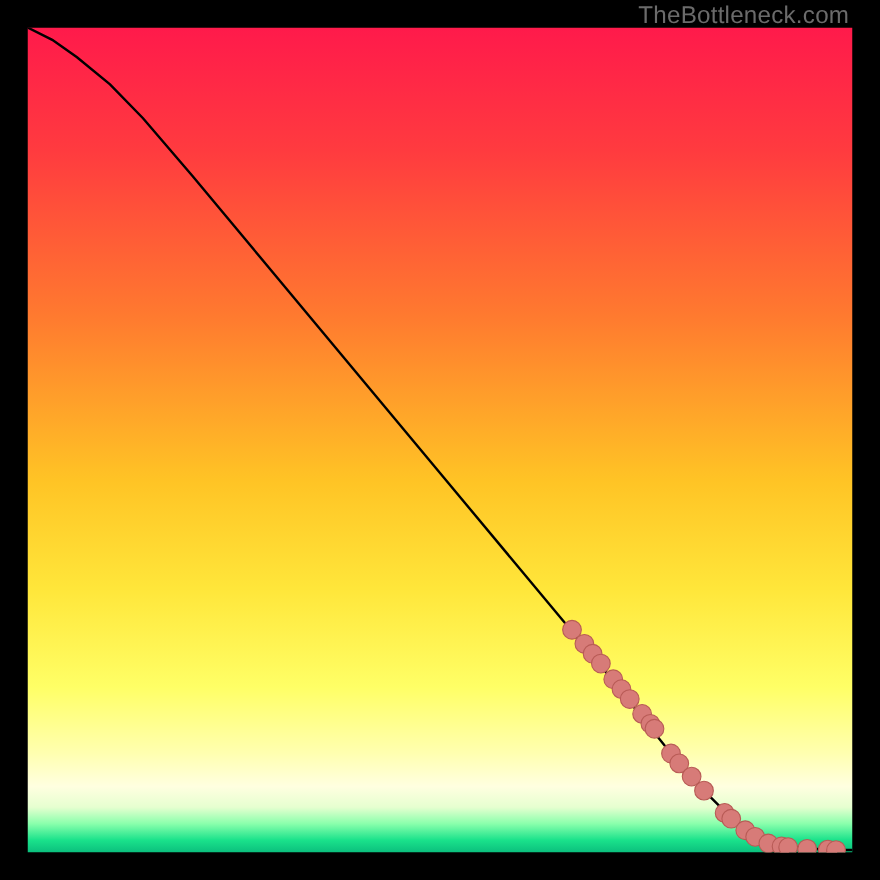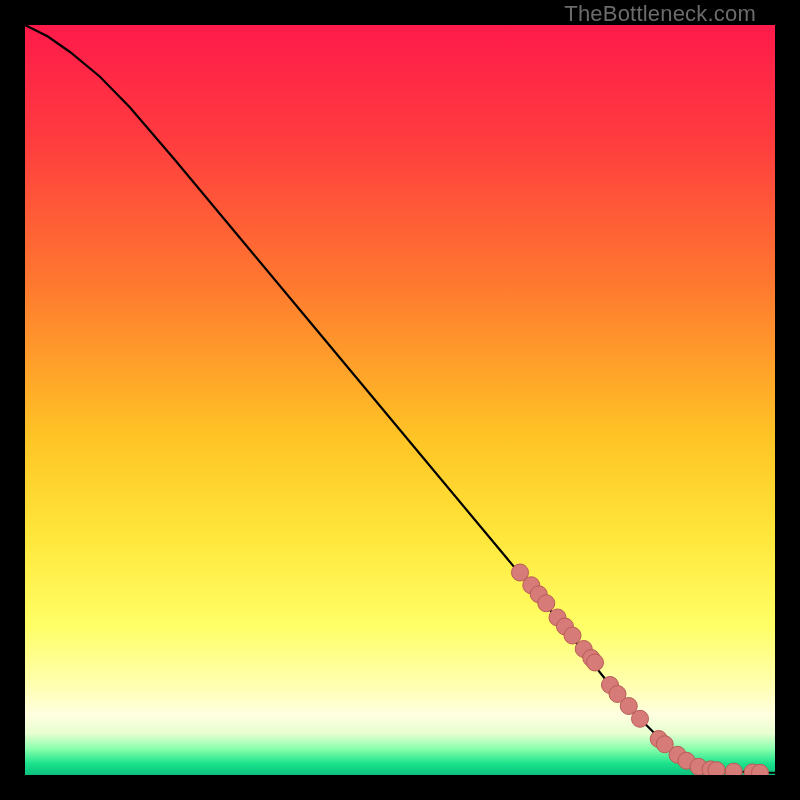--- a/index.html
+++ b/index.html
@@ -22,21 +22,21 @@
   .plot-area {
     position: absolute;
     left: 0;
     top: 0;
     width: 750px;
     height: 750px;
   }
   .watermark {
     position: absolute;
     top: 1px;
-    right: 44px;
+    right: 28px;
     color: #6b6b6b;
     font-size: 22px;
     font-weight: 500;
     letter-spacing: 0.2px;
   }
 </style>
 </head>
 <body>
 
 <div class="watermark">TheBottleneck.com</div>

